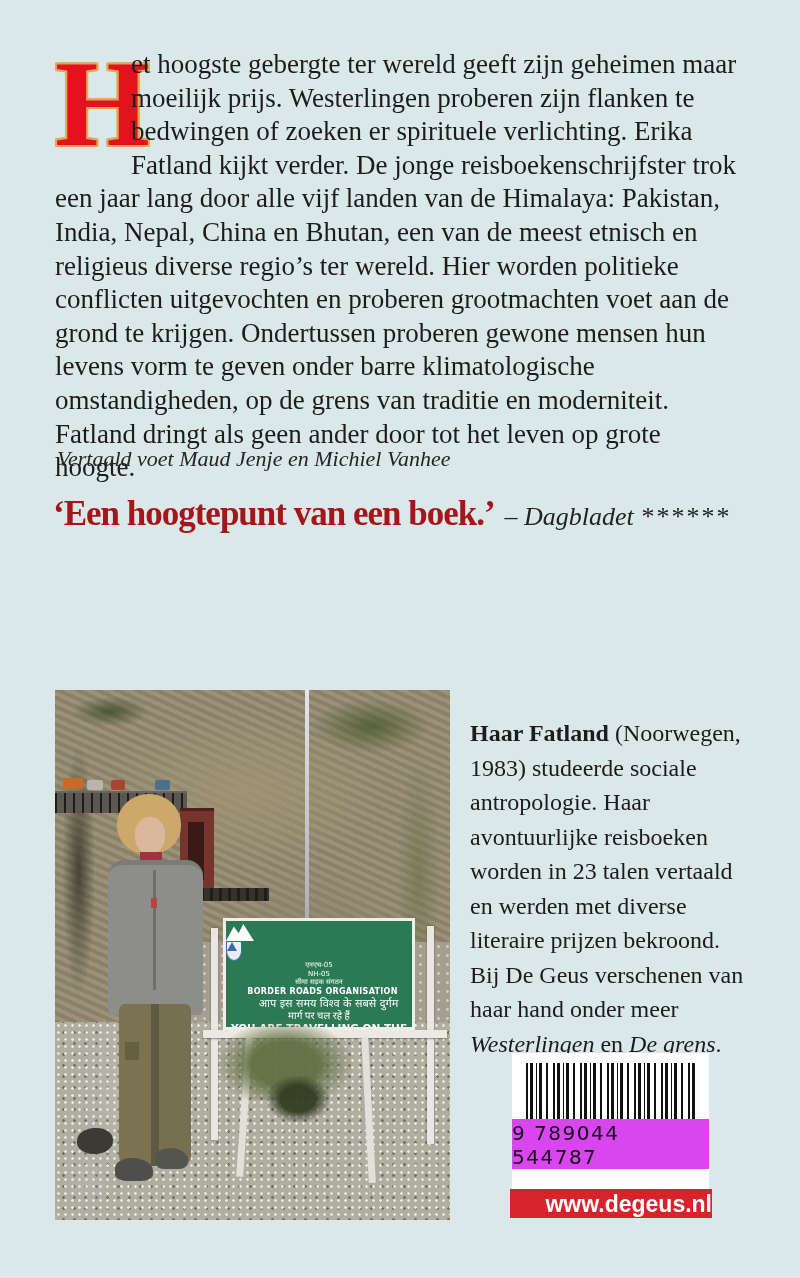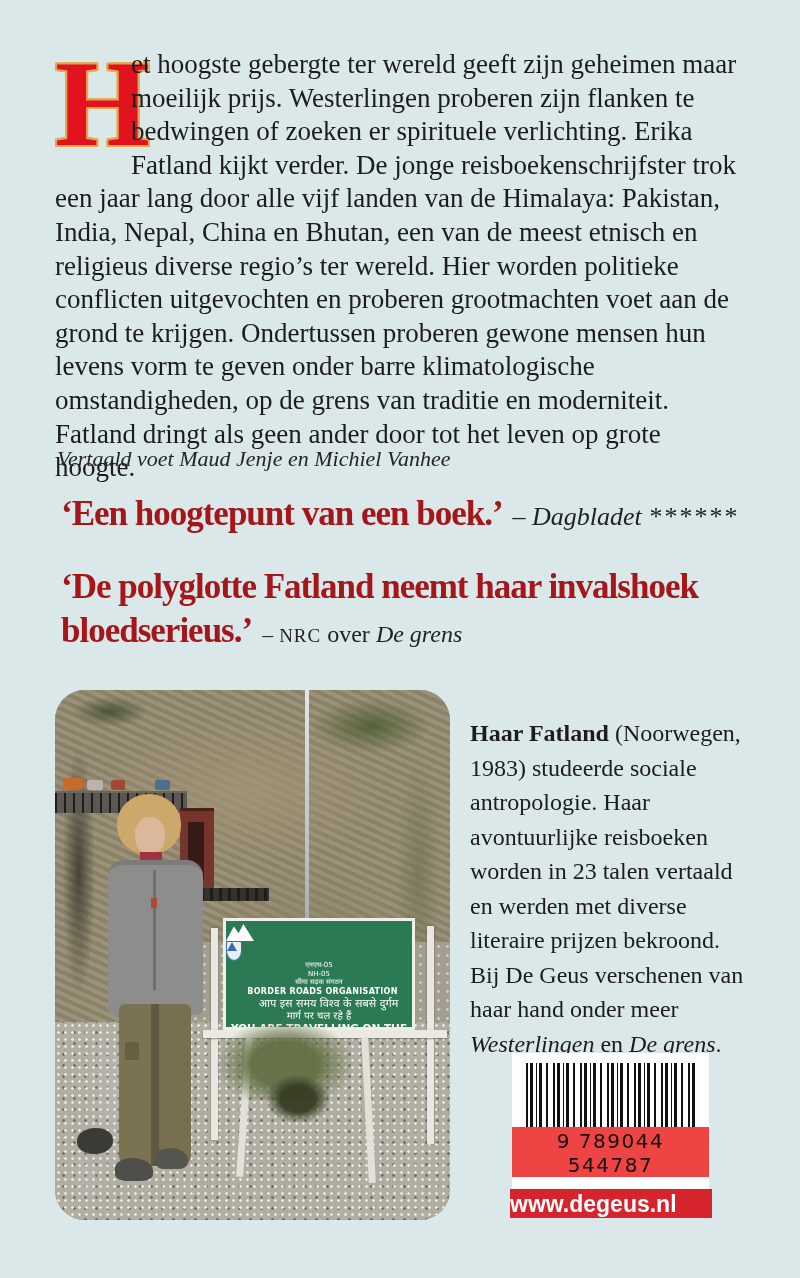--- a/index.html
+++ b/index.html
@@ -18,21 +18,21 @@
     height:100px; width:60px; margin:8px 16px 0 0; color:#e2131f;
     text-shadow:-2px 0 0 #e0a94f, 2px 0 0 #e0a94f, 0 -2px 0 #e0a94f, 0 2px 0 #e0a94f,
                 -2px -2px 0 #e0a94f, 2px 2px 0 #e0a94f, -2px 2px 0 #e0a94f, 2px -2px 0 #e0a94f;
   }
   
   .translator{
     position:absolute; left:57px; top:446px; font-style:italic;
     font-size:22px; color:#242424;
   }
   
-  .quote{position:absolute; left:61px; width:710px;}
+  .quote{position:absolute; left:53px; width:710px;}
   .q1{top:494px;}
   .q2{top:562px;}
   .qtext{
     font-weight:700; font-size:35px; letter-spacing:-1px;
     color:#a5161b; white-space:nowrap;
   }
   .qline{font-weight:700; font-size:35px; letter-spacing:-1px; color:#a5161b; line-height:49px; white-space:nowrap;}
   .attr{font-style:italic; font-size:26px; color:#222; margin-left:10px; white-space:nowrap;}
   .attr2{font-size:24px; color:#222; margin-left:10px; white-space:nowrap;}
   .attr2 .dash2{font-size:22px;}
@@ -41,21 +41,21 @@
   .stars{letter-spacing:2px;}
   
   .bio{
     position:absolute; left:470px; top:692px; width:280px;
     font-size:24px; line-height:34.5px; color:#1c1c1c;
   }
   .bio .name{font-weight:700;}
   
   .photo{
     position:absolute; left:55px; top:690px; width:395px; height:530px;
-    overflow:hidden; background:#9b927a;border-radius:30px;
+    overflow:hidden; background:#9b927a;
   }
   .photo *{position:absolute;}
   .ph-mountain{
     left:0; top:0; width:395px; height:360px;
     background:
       radial-gradient(closest-side at 80% 10%, rgba(74,92,48,.85), rgba(74,92,48,0) 75%),
       radial-gradient(closest-side at 14% 6%, rgba(56,72,40,.8), rgba(56,72,40,0) 70%),
       radial-gradient(closest-side at 6% 50%, rgba(58,55,44,.85), rgba(58,55,44,0) 70%),
       radial-gradient(closest-side at 48% 28%, rgba(160,148,116,.9), rgba(160,148,116,0) 75%),
       radial-gradient(closest-side at 92% 52%, rgba(112,116,82,.7), rgba(112,116,82,0) 70%),
@@ -121,70 +121,61 @@
   .ph-sign{
     left:168px; top:228px; width:192px; height:112px;
     background:#2c7a54; border:3px solid #f0efe9; box-sizing:border-box;
     color:#fff; text-align:center; font-family:"DejaVu Sans", sans-serif;
     padding-top:3px; overflow:hidden;
   }
   .ph-sign div{position:static;}
   .sgn-s{font-size:7px; line-height:8.5px;}
   .sgn-b{font-size:8px; line-height:10px; font-weight:700; letter-spacing:.3px;margin-left:7px;}
   .sgn-h1{font-size:11px; line-height:13px;margin-left:19px;}
-  .sgn-h2{font-size:10px; line-height:12px;}
+  .sgn-h2{font-size:10px; line-height:12px;font-family:Liberation Serif, serif;}
   .sgn-e{font-size:10.5px; line-height:13px; font-weight:700;}
   .sgn-mtn{position:absolute; left:7px; top:24px; width:28px; height:17px; background:#fff;
     clip-path:polygon(0 100%, 28% 15%, 45% 55%, 62% 0, 100% 100%);}
   .sgn-shield{position:absolute; right:5px; top:4px; width:16px; height:20px; background:#e8eef5;
     border-radius:2px 2px 50% 50%; border:1px solid #3a6ea8; box-sizing:border-box;}
   .sgn-shield-peak{position:absolute; left:2px; top:6px; width:10px; height:9px; background:#3a6ea8;
     clip-path:polygon(0 100%, 50% 0, 100% 100%);}
   
   .barcode-box{position:absolute; left:512px; top:1053px; width:197px; height:136px; background:#fff;}
   .bars{position:absolute; left:14px; top:10px; width:169px; height:100px;
     background:repeating-linear-gradient(to right,
       #111 0 2px, #fff 2px 4px, #111 4px 7px, #fff 7px 10px,
       #111 10px 11px, #fff 11px 13px, #111 13px 16px, #fff 16px 20px,
       #111 20px 22px, #fff 22px 27px);}
-  .isbn{position:absolute; left:0; bottom:12px; width:100%; text-align:center;
+  .isbn{position:absolute; left:0; bottom:20px; width:100%; 
     font-family:"DejaVu Sans", sans-serif; font-size:20px; letter-spacing:1.5px;
-    color:#111; background:#ef4444; padding-top:2px;}
+    color:#111; background:#d946ef; padding-top:2px;}
   
   .site-banner{
     position:absolute; left:510px; top:1189px; width:202px; height:29px;
-    background:#d7232b; color:#fff; text-align:left;
+    background:#d7232b; color:#fff; text-align:right;
     font-family:"Liberation Sans", sans-serif; font-weight:700; font-size:23px;
     line-height:31px;
   }
 </style>
 </head>
 <body>
 
 <div class="page">
 
   <p class="blurb"><span class="dropcap">H</span><span>et hoogste gebergte ter wereld geeft zijn geheimen maar moeilijk prijs. Westerlingen proberen zijn flanken te bedwingen of zoeken er spirituele verlichting. Erika Fatland kijkt verder. De jonge reisboekenschrijfster trok een jaar lang door alle vijf landen van de Himalaya: Pakistan, India, Nepal, China en Bhutan, een van de meest etnisch en religieus diverse regio’s ter wereld. Hier worden politieke conflicten uitgevochten en proberen grootmachten voet aan de grond te krijgen. Ondertussen proberen gewone mensen hun levens vorm te geven onder barre klimatologische omstandigheden, op de grens van traditie en moderniteit. Fatland dringt als geen ander door tot het leven op grote hoogte.</span></p>
 
   <div class="translator">Vertaald voet Maud Jenje en Michiel Vanhee</div>
 
   <div class="quote q1">
     <span class="qtext">‘Een hoogtepunt van een boek.’</span><span class="attr"><span>–</span>
       <span class="it">Dagbladet</span>
       <span class="stars">******</span></span>
   </div>
 
-  <div class="quote q2">
-    <div class="qline">‘De polyglotte Fatland neemt haar invalshoek</div>
-    <div>
-      <span class="qtext">bloedserieus.’</span><span class="attr2"><span class="dash2">–</span>
-        <span class="caps">NRC</span>
-        <span>over</span>
-        <span class="it">De grens</span></span>
-    </div>
-  </div>
 
   <div class="photo">
     <div class="ph-mountain"></div>
     <div class="ph-truck-a"></div>
     <div class="ph-truck-b"></div>
     <div class="ph-truck-c"></div>
     <div class="ph-truck-d"></div>
     <div class="ph-bridge"></div>
     <div class="ph-shack"></div>
     <div class="ph-shack-door"></div>

